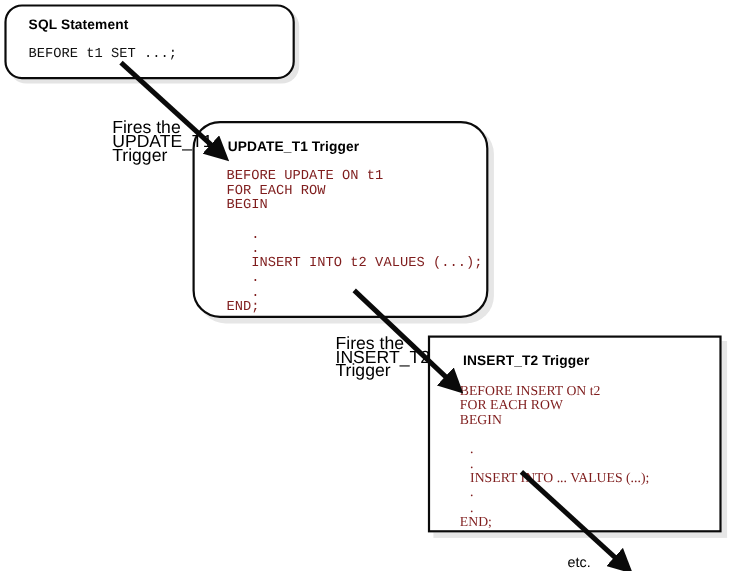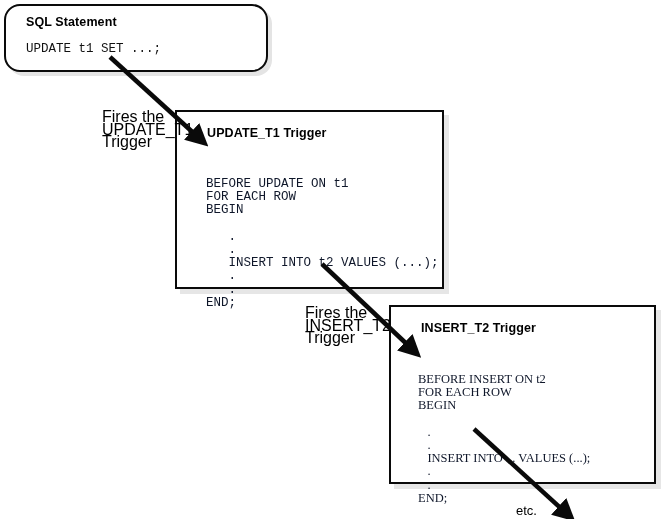--- a/index.html
+++ b/index.html
@@ -57,20 +57,21 @@
     border: 2px solid #0a0a0a;
     background: #ffffff;
     box-shadow: 5px 5px 0 0 #e6e6e6;
     box-sizing: border-box;
   }
   #trigger-box-1 {
     left: 175px;
     top: 110px;
     width: 269px;
     height: 179px;
+    border-radius: 25px;
   }
   #trigger-box-2 {
     left: 389px;
     top: 305px;
     width: 267px;
     height: 179px;
   }
   .trigger-title {
     position: absolute;
     left: 30px;
@@ -81,23 +82,22 @@
     letter-spacing: 0.1px;
     white-space: nowrap;
   }
   .trigger-code {
     position: absolute;
     left: 29px;
     top: 42px;
     font-family: "Liberation Mono", "DejaVu Sans Mono", monospace;
     font-size: 12.5px;
     line-height: 13.2px;
-    color: #0f172a;
+    color: #7f1d1d;
     white-space: pre;
-    margin-top: 24px;
   }
   #trigger-box-2 .trigger-code { left: 27px; font-family: Liberation Serif, serif; }
 
   
   .arrow-label {
     position: absolute;
     font-size: 16px;
     line-height: 12.5px;
     color: #000000;
     white-space: pre;
@@ -123,21 +123,21 @@
     pointer-events: none;
   }
 </style>
 </head>
 <body>
 
 <div id="canvas">
 
   <div class="sql-box">
     <div class="sql-title">SQL Statement</div>
-    <div class="sql-code">UPDATE t1 SET ...;</div>
+    <div class="sql-code">BEFORE t1 SET ...;</div>
   </div>
 
   <div class="trigger-box" id="trigger-box-1">
     <div class="trigger-title">UPDATE_T1 Trigger</div>
     <div class="trigger-code">BEFORE UPDATE ON t1
 FOR EACH ROW
 BEGIN
 
    .
    .

